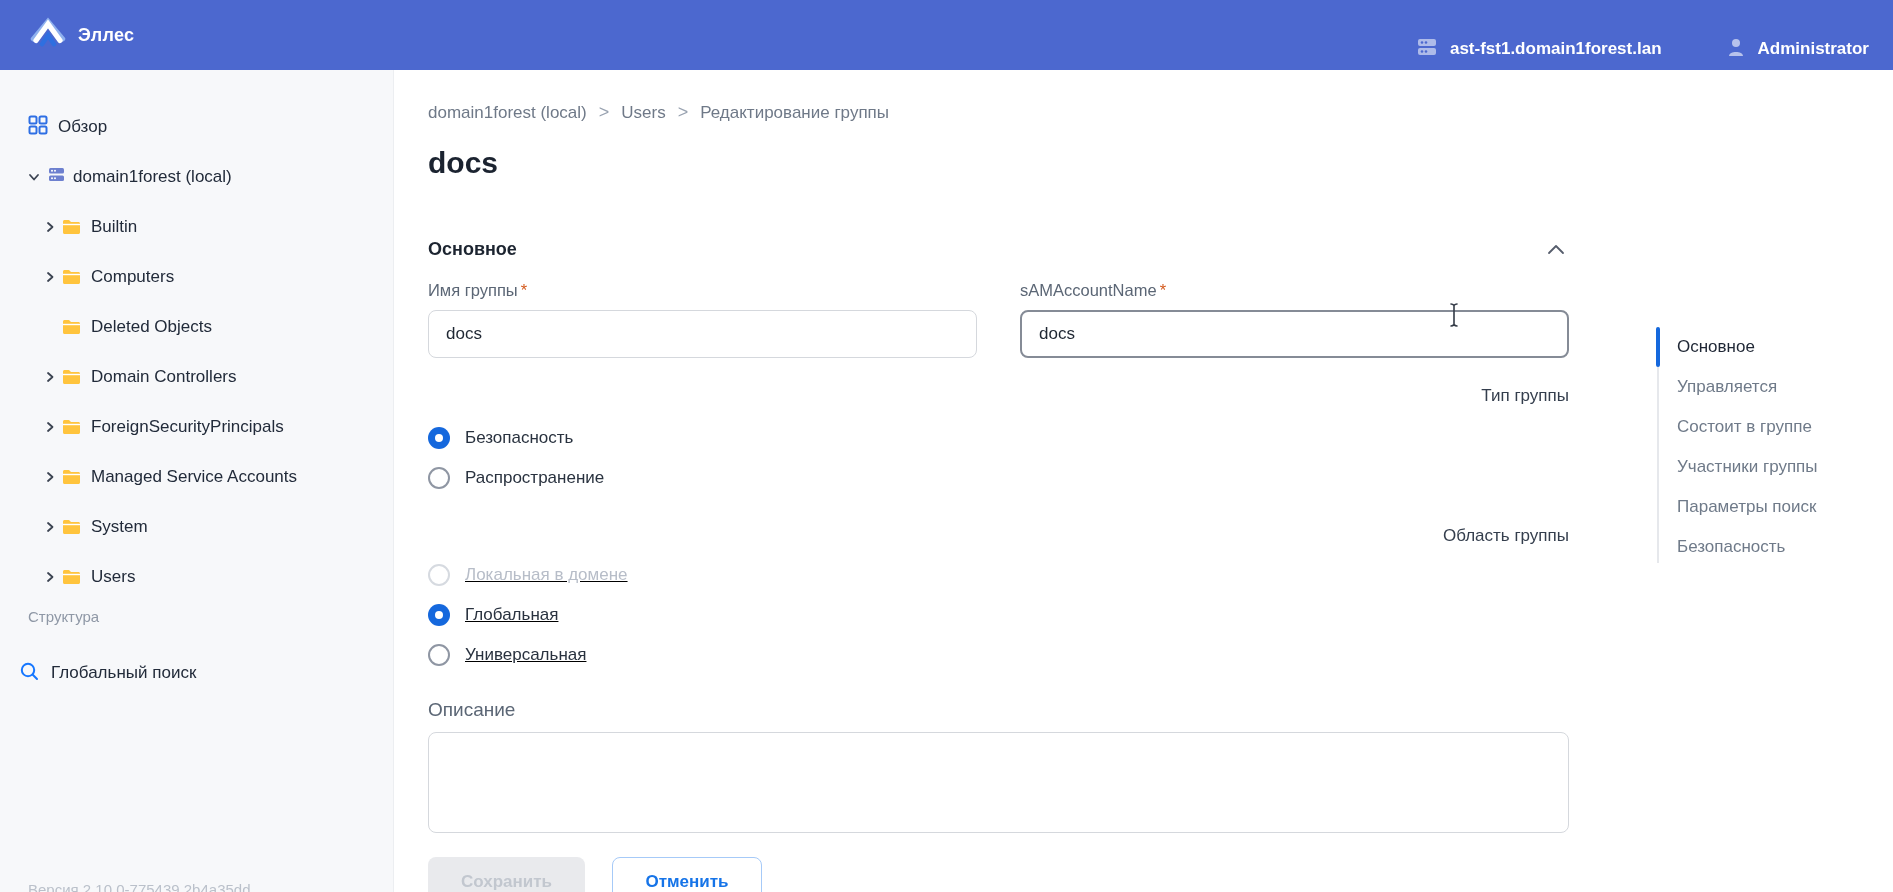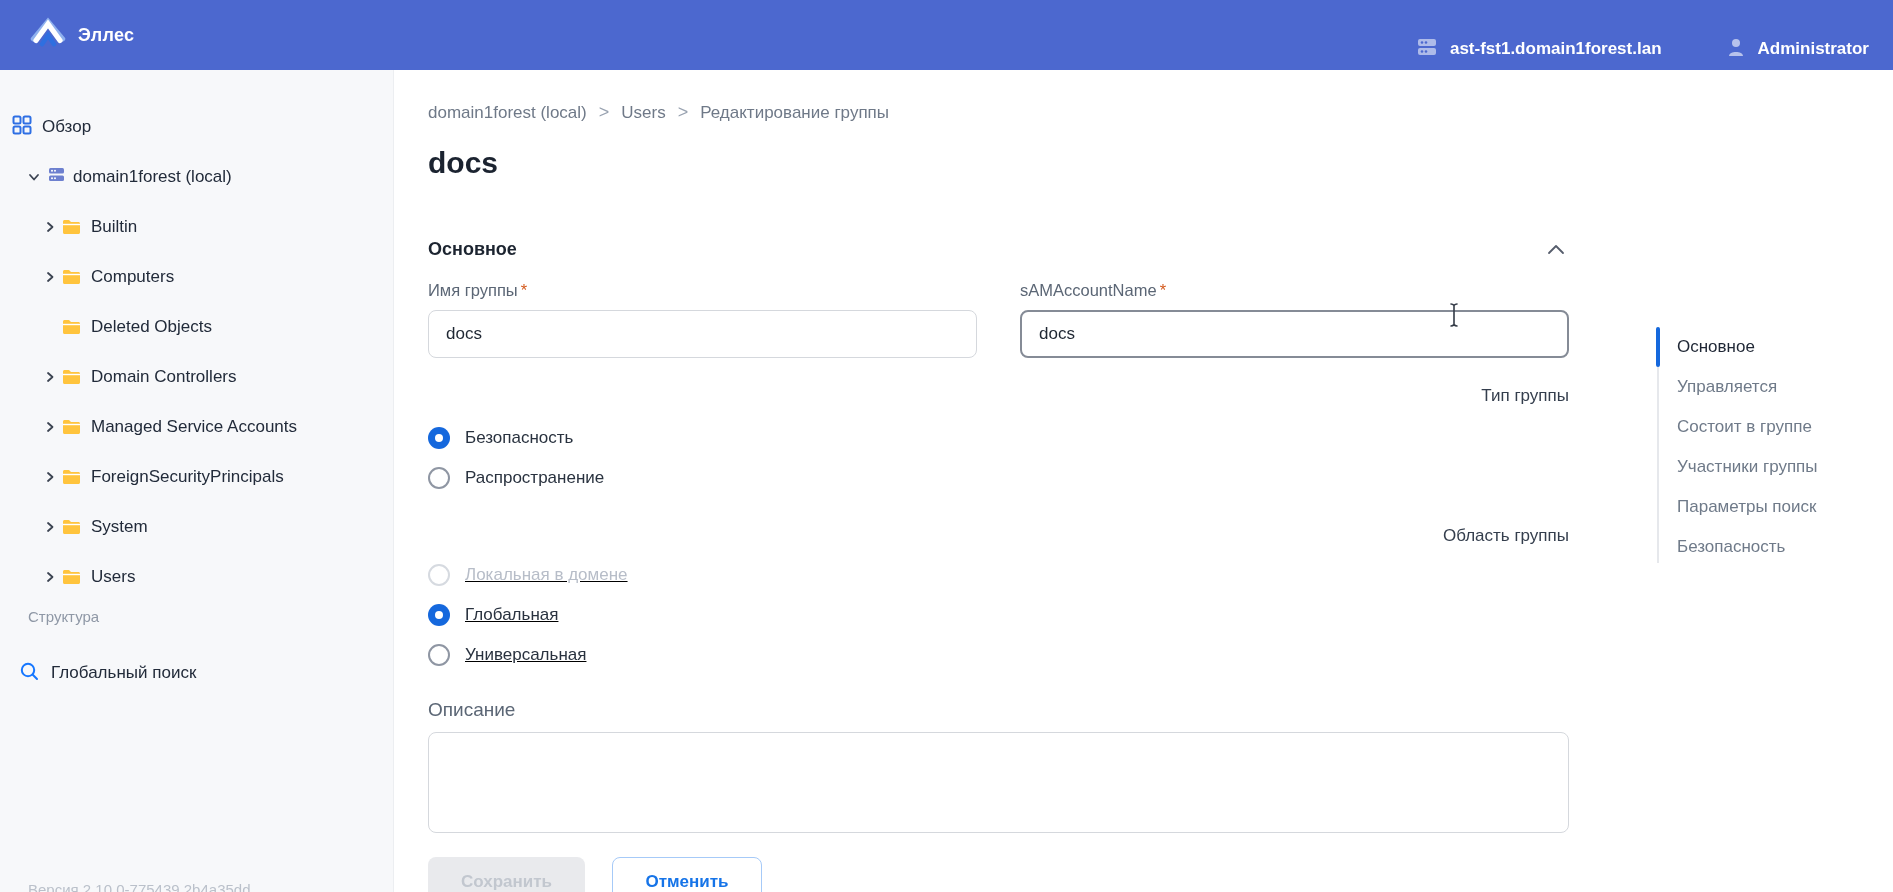--- a/index.html
+++ b/index.html
@@ -12,21 +12,21 @@
             background:#4c68cf; display:flex; align-items:center; padding:0 24px 0 30px; }
   .logo { display:flex; align-items:center; gap:12px; cursor:pointer; }
   .logo-text { color:#fff; font-size:18px; font-weight:700; letter-spacing:.3px; }
   .topbar-right { margin-left:auto; display:flex; align-items:center; gap:64px; }
   .topbar-chip { display:flex; align-items:center; gap:12px; color:#fff; font-size:17px; font-weight:600;margin-top:28px; }
 
   
   .sidebar { position:absolute; top:70px; left:0; width:394px; height:822px;
              background:#f7f8fa; border-right:1px solid #eceef1; }
   .side-row { display:flex; align-items:center; height:50px; font-size:17px; color:#222b3a; cursor:pointer; }
-  .row-overview { margin-top:32px; padding-left:12px; gap:10px; font-weight:500; }
+  .row-overview { margin-top:32px; padding-left:28px; gap:10px; font-weight:500; }
   .row-root { padding-left:28px; gap:8px; }
   .row-folder { padding-left:44px; gap:6px; }
   .tree-chev { width:12px; height:12px; flex:0 0 12px; display:flex; align-items:center; justify-content:center; }
   .chev-hidden { visibility:hidden; }
   .folder-ic { margin-right:4px; display:flex; }
   .side-label { margin-top:6px; padding-left:28px; font-size:15px; color:#8f98a6; height:20px; }
   .row-search { margin-top:20px; padding-left:19px; gap:12px; }
   .version { position:absolute; left:28px; bottom:-6px; font-size:15px; color:#bac0ca; white-space:nowrap; }
 
   
@@ -219,35 +219,35 @@
           <svg width="12" height="12" viewBox="0 0 12 12">
             <polyline points="4,2 8.5,6 4,10" fill="none" stroke="#3c4452" stroke-width="1.8" stroke-linecap="round" stroke-linejoin="round"></polyline>
           </svg>
         </span>
       <span class="folder-ic">
           <svg width="19" height="16" viewBox="0 0 19 16">
             <path d="M1 2.5 C1 1.7 1.7 1 2.5 1 H7 L9 3 H16.5 C17.3 3 18 3.7 18 4.5 V13.5 C18 14.3 17.3 15 16.5 15 H2.5 C1.7 15 1 14.3 1 13.5 Z" fill="#ffc43d"></path>
             <path d="M1 5.5 H18" stroke="#fff" stroke-width="1.4"></path>
           </svg>
         </span>
+      <span>ForeignSecurityPrincipals</span>
+    </div>
+    <div class="side-row row-folder">
+      <span class="tree-chev">
+          <svg width="12" height="12" viewBox="0 0 12 12">
+            <polyline points="4,2 8.5,6 4,10" fill="none" stroke="#3c4452" stroke-width="1.8" stroke-linecap="round" stroke-linejoin="round"></polyline>
+          </svg>
+        </span>
+      <span class="folder-ic">
+          <svg width="19" height="16" viewBox="0 0 19 16">
+            <path d="M1 2.5 C1 1.7 1.7 1 2.5 1 H7 L9 3 H16.5 C17.3 3 18 3.7 18 4.5 V13.5 C18 14.3 17.3 15 16.5 15 H2.5 C1.7 15 1 14.3 1 13.5 Z" fill="#ffc43d"></path>
+            <path d="M1 5.5 H18" stroke="#fff" stroke-width="1.4"></path>
+          </svg>
+        </span>
       <span>Managed Service Accounts</span>
-    </div>
-    <div class="side-row row-folder">
-      <span class="tree-chev">
-          <svg width="12" height="12" viewBox="0 0 12 12">
-            <polyline points="4,2 8.5,6 4,10" fill="none" stroke="#3c4452" stroke-width="1.8" stroke-linecap="round" stroke-linejoin="round"></polyline>
-          </svg>
-        </span>
-      <span class="folder-ic">
-          <svg width="19" height="16" viewBox="0 0 19 16">
-            <path d="M1 2.5 C1 1.7 1.7 1 2.5 1 H7 L9 3 H16.5 C17.3 3 18 3.7 18 4.5 V13.5 C18 14.3 17.3 15 16.5 15 H2.5 C1.7 15 1 14.3 1 13.5 Z" fill="#ffc43d"></path>
-            <path d="M1 5.5 H18" stroke="#fff" stroke-width="1.4"></path>
-          </svg>
-        </span>
-      <span>ForeignSecurityPrincipals</span>
     </div>
     <div class="side-row row-folder">
       <span class="tree-chev">
           <svg width="12" height="12" viewBox="0 0 12 12">
             <polyline points="4,2 8.5,6 4,10" fill="none" stroke="#3c4452" stroke-width="1.8" stroke-linecap="round" stroke-linejoin="round"></polyline>
           </svg>
         </span>
       <span class="folder-ic">
           <svg width="19" height="16" viewBox="0 0 19 16">
             <path d="M1 2.5 C1 1.7 1.7 1 2.5 1 H7 L9 3 H16.5 C17.3 3 18 3.7 18 4.5 V13.5 C18 14.3 17.3 15 16.5 15 H2.5 C1.7 15 1 14.3 1 13.5 Z" fill="#ffc43d"></path>

